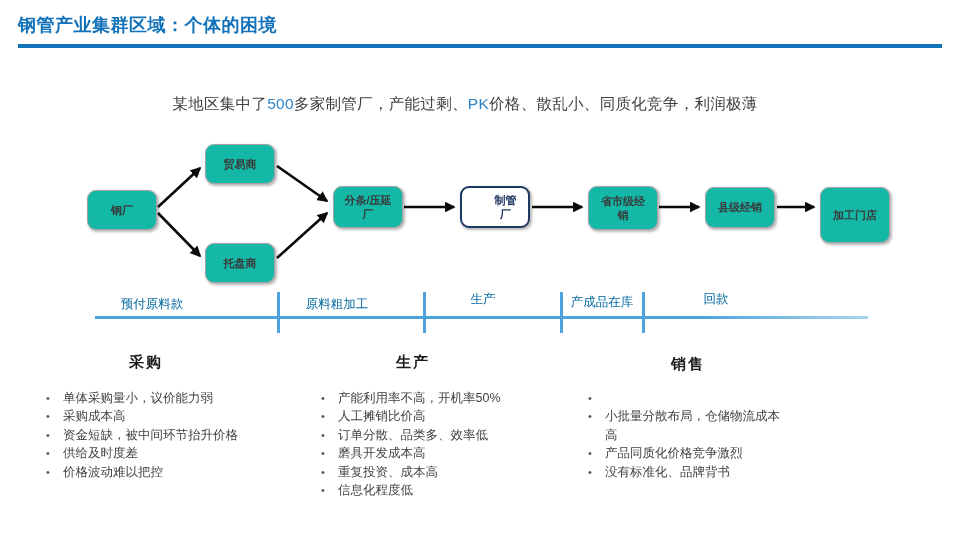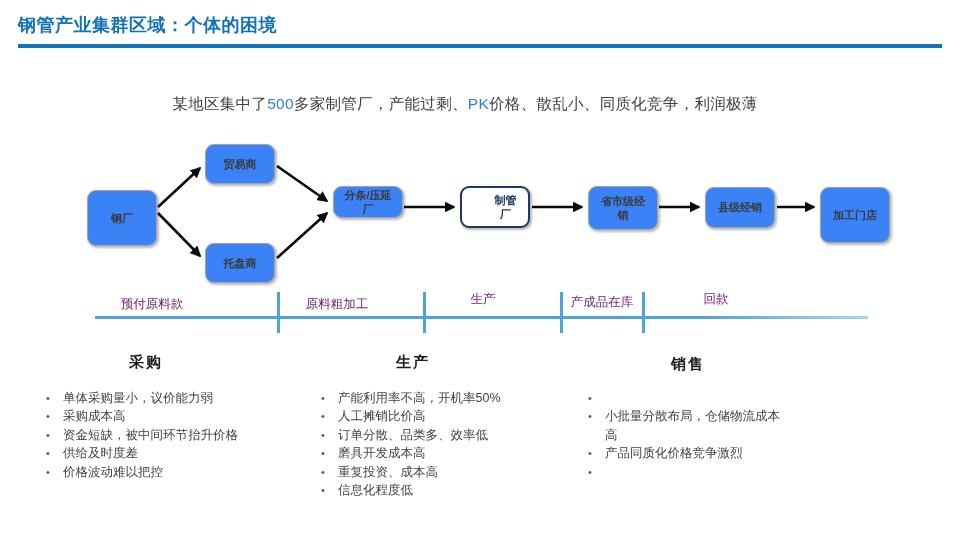--- a/index.html
+++ b/index.html
@@ -18,49 +18,49 @@
   }
   
   .subtitle{
     position:absolute;left:465px;top:94px;transform:translateX(-50%);
     white-space:nowrap;font-size:15.5px;color:#3F3F3F;letter-spacing:.3px;
   }
   .subtitle .hl{color:#2E86C8;}
   
   .node{
     position:absolute;width:70px;box-sizing:border-box;
-    background:#3b82f6;border:1.5px solid #A3A3A3;border-radius:9px;
+    background:#14b8a6;border:1.5px solid #A3A3A3;border-radius:9px;
     color:#3A3A3A;font-size:11px;font-weight:bold;line-height:1.3;
     display:flex;align-items:center;justify-content:center;text-align:center;
     padding:2px 7px;box-shadow:1.5px 1.5px 2.5px rgba(0,0,0,.28);
   }
   .node.highlight{
     background:#ffffff;border:2.2px solid #1F3864;color:#1F3864;
   }
-  #node-steel{left:87px;top:190px;height:56px;}
+  #node-steel{left:87px;top:190px;height:40px;}
   #node-trader{left:205px;top:144px;height:40px;}
   #node-pallet{left:205px;top:243px;height:40px;}
-  #node-slitting{left:333px;top:186px;height:32px;}
+  #node-slitting{left:333px;top:186px;height:42px;}
   #node-pipe{left:460px;top:186px;height:42px;padding-left:28px;}
   #node-prov{left:588px;top:186px;height:44px;}
   #node-county{left:705px;top:187px;height:41px;}
   #node-store{left:820px;top:187px;height:56px;}
   .arrow-layer{position:absolute;left:0;top:0;width:960px;height:540px;pointer-events:none;}
   
   .timeline-axis{
     position:absolute;left:95px;top:316px;width:773px;height:3px;
     background:linear-gradient(to right,#4DA2DC 0%,#4DA2DC 78%,#A9D4EF 100%);
   }
   .timeline-divider{
     position:absolute;top:292px;width:2.5px;height:41px;background:#4DA2DC;
   }
   #tdiv-1{left:277px;} #tdiv-2{left:423px;} #tdiv-3{left:560px;} #tdiv-4{left:642px;}
   .phase-label{
     position:absolute;transform:translateX(-50%);
-    font-size:12.5px;color:#701a75;white-space:nowrap;
+    font-size:12.5px;color:#0369a1;white-space:nowrap;
   }
   #phase-1{left:152px;top:296px;}
   #phase-2{left:337px;top:296px;text-align:center;}
   #phase-3{left:483px;top:291px;}
   #phase-4{left:602px;top:294px;}
   #phase-5{left:716px;top:291px;}
   
   .section-title{
     position:absolute;transform:translateX(-50%);
     font-family:"DejaVu Serif","Liberation Serif",serif;
@@ -207,14 +207,15 @@
   <li>
       <span class="dot">•</span>
       <span class="txt">小批量分散布局，仓储物流成本高</span>
     </li>
   <li>
       <span class="dot">•</span>
       <span class="txt">产品同质化价格竞争激烈</span>
     </li>
   <li>
       <span class="dot">•</span>
+      <span class="txt">没有标准化、品牌背书</span>
     </li>
 </ul>
 
 </body></html>

